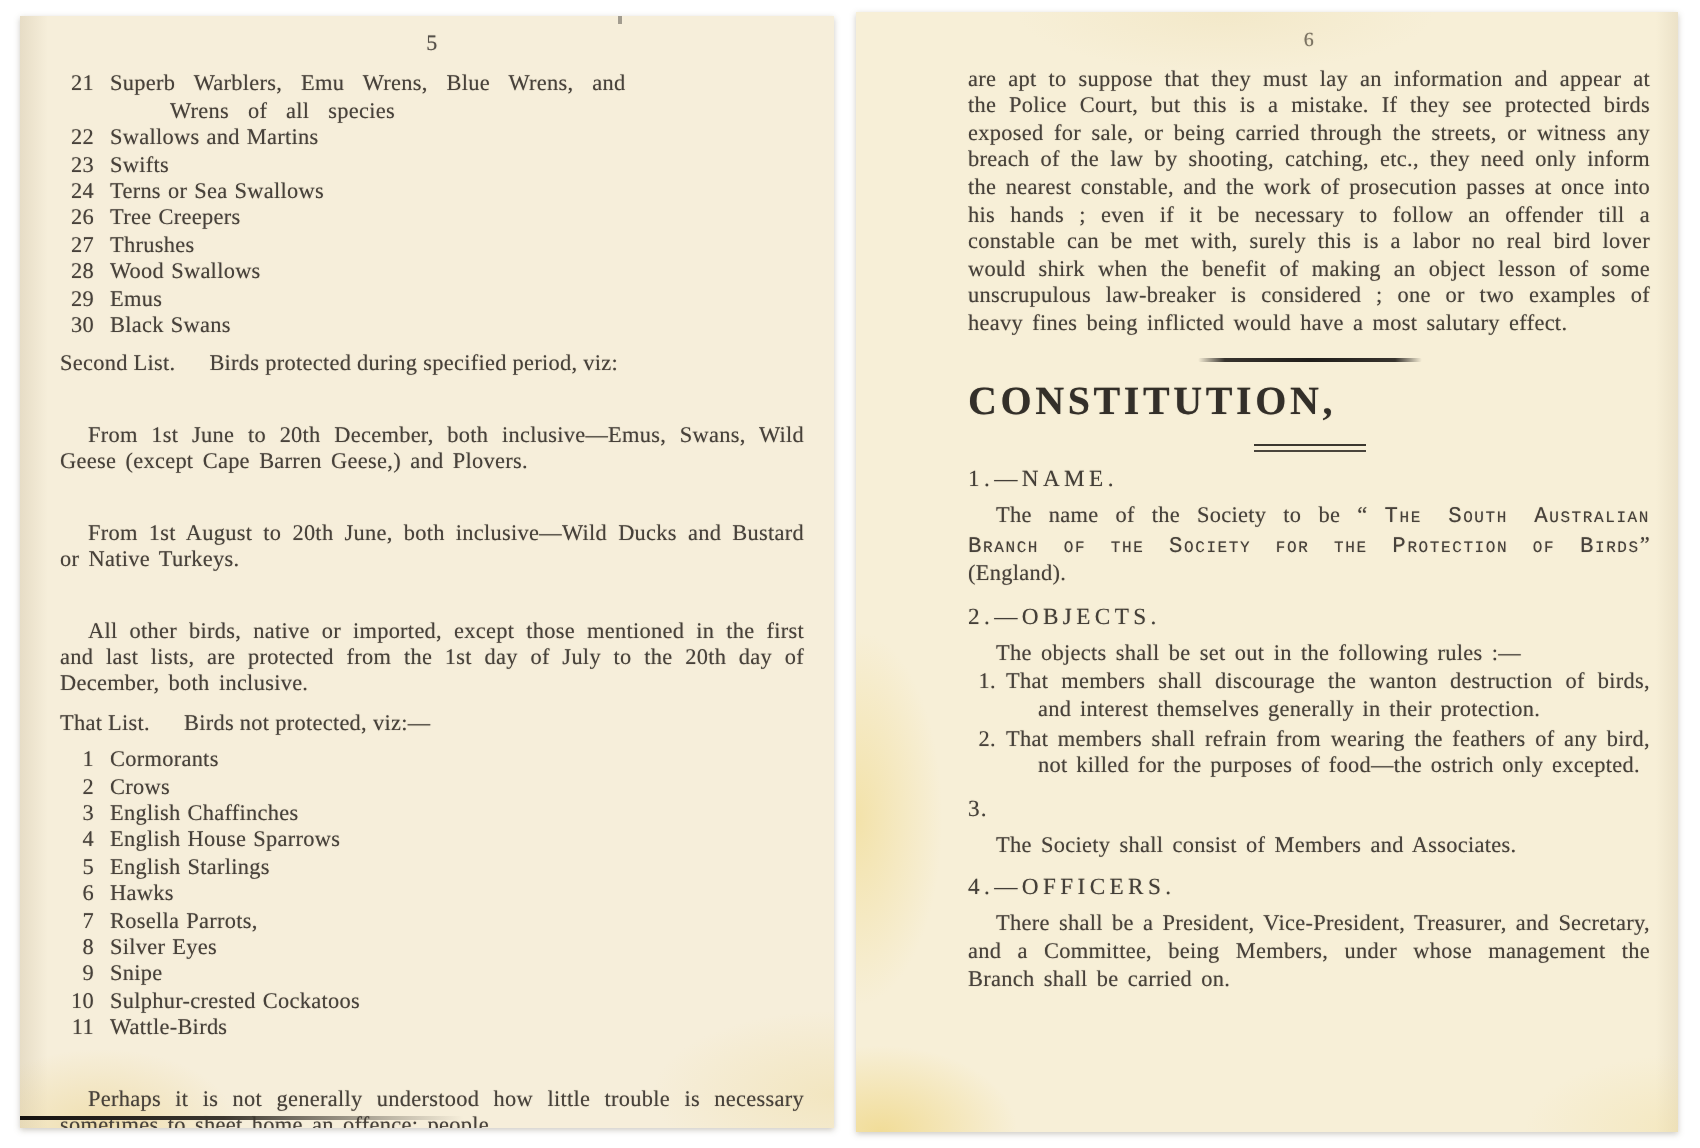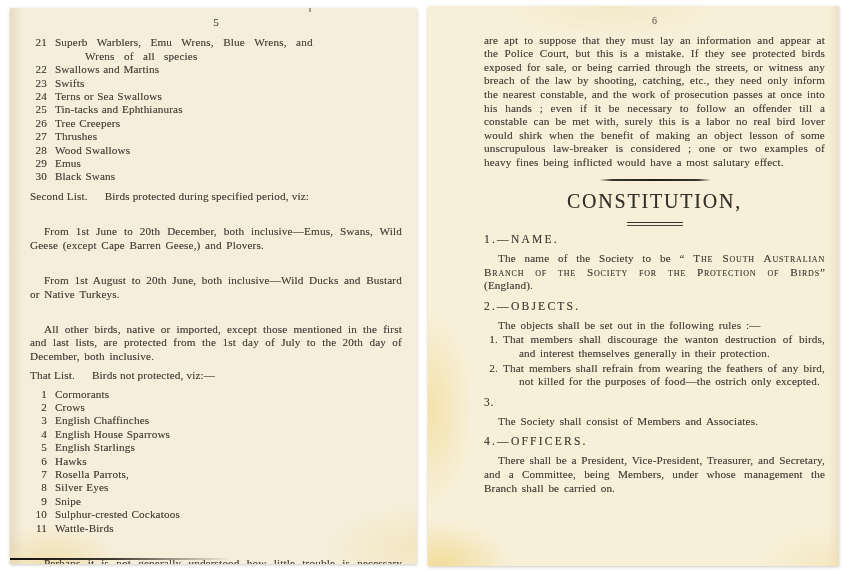--- a/index.html
+++ b/index.html
@@ -56,33 +56,33 @@
     text-indent:14px;word-spacing:1.7px;
   }
   .para.flush{text-indent:0;margin-top:0;}
   .page.right .para{margin-top:5px;}
 
   .divider.taper{
     width:112px;height:2.5px;margin:9px auto 0;border-radius:2px;
     background:linear-gradient(to right, rgba(52,48,42,0), #37332d 12%, #211e1a 50%, #37332d 88%, rgba(52,48,42,0));
   }
   .title{
-    margin:9px 0 0;text-align:center;
-    font-size:20px;font-weight:normal;letter-spacing:1.8px;color:#332f29;line-height:23px;
+    margin:9px 0 0;text-align:left;
+    font-size:20px;font-weight:bold;letter-spacing:1.8px;color:#332f29;line-height:23px;
   }
   .divider.short{
     width:56px;height:2px;margin:9px auto 0;
     border-top:1.6px solid #3b372f;border-bottom:1px solid #4a453c;
   }
   .sechead{
     margin:7px 0 0;text-align:left;font-weight:normal;
     font-size:11.6px;letter-spacing:2.2px;color:#443f38;line-height:14px;
   }
   .sechead.plain{letter-spacing:.6px;}
-  .sc{font-variant:small-caps;letter-spacing:.8px;}
+  .sc{font-variant:small-caps;letter-spacing:.8px;font-family:Liberation Mono, monospace;}
 
   .rules{margin-top:0;}
   .rules .li{margin-top:1px;}
   .rules .rnum{flex:0 0 14px;text-align:right;margin-right:5px;}
   .rules .rtxt{
     flex:1;text-align:justify;text-align-last:left;
     padding-left:16px;text-indent:-16px;word-spacing:1.4px;
   }
 
   .edge-line{
@@ -118,24 +118,20 @@
         <div class="li">
           <span class="num">23</span>
           <span class="txt">Swifts</span>
         </div>
 
         <div class="li">
           <span class="num">24</span>
           <span class="txt">Terns or Sea Swallows</span>
         </div>
 
-        <div class="li">
-          <span class="num">25</span>
-          <span class="txt">Tin-tacks and Ephthianuras</span>
-        </div>
 
         <div class="li">
           <span class="num">26</span>
           <span class="txt">Tree Creepers</span>
         </div>
 
         <div class="li">
           <span class="num">27</span>
           <span class="txt">Thrushes</span>
         </div>

